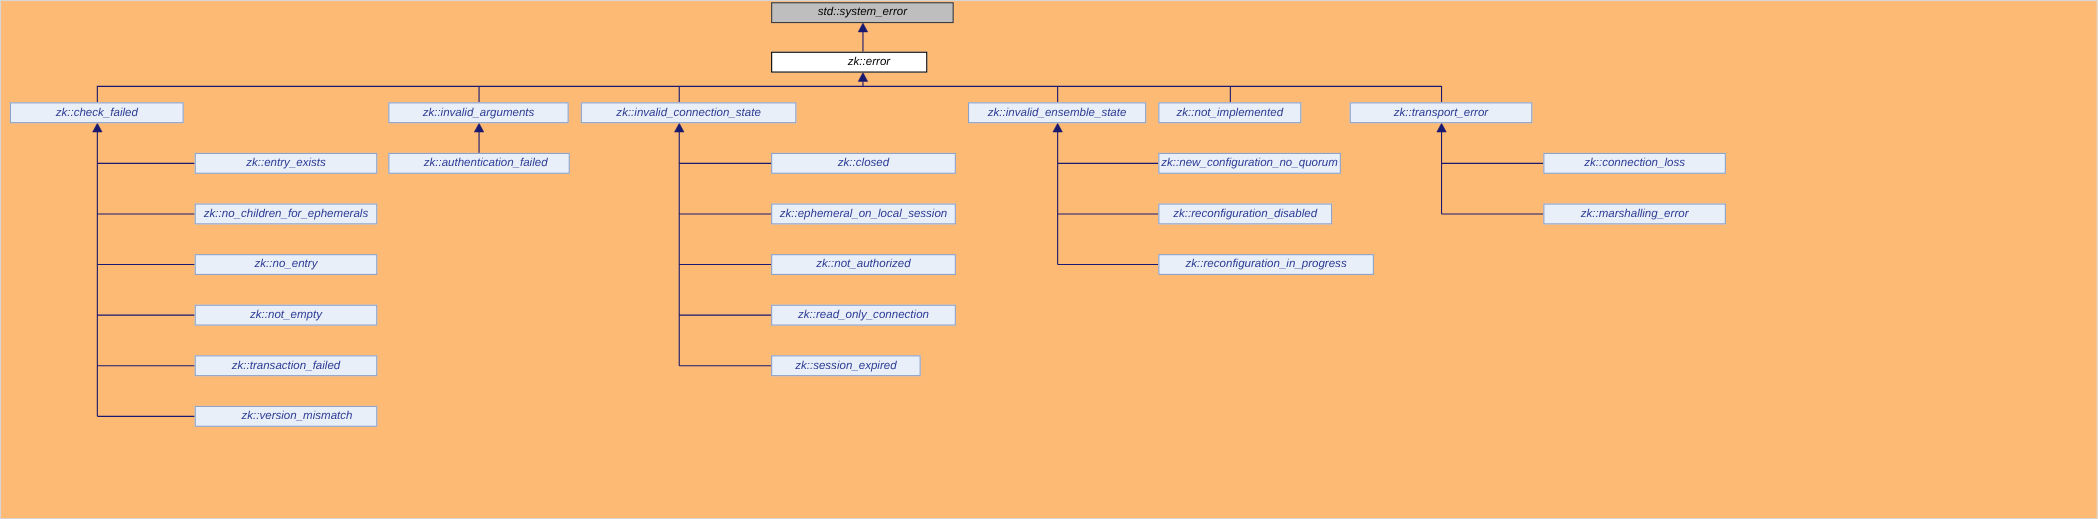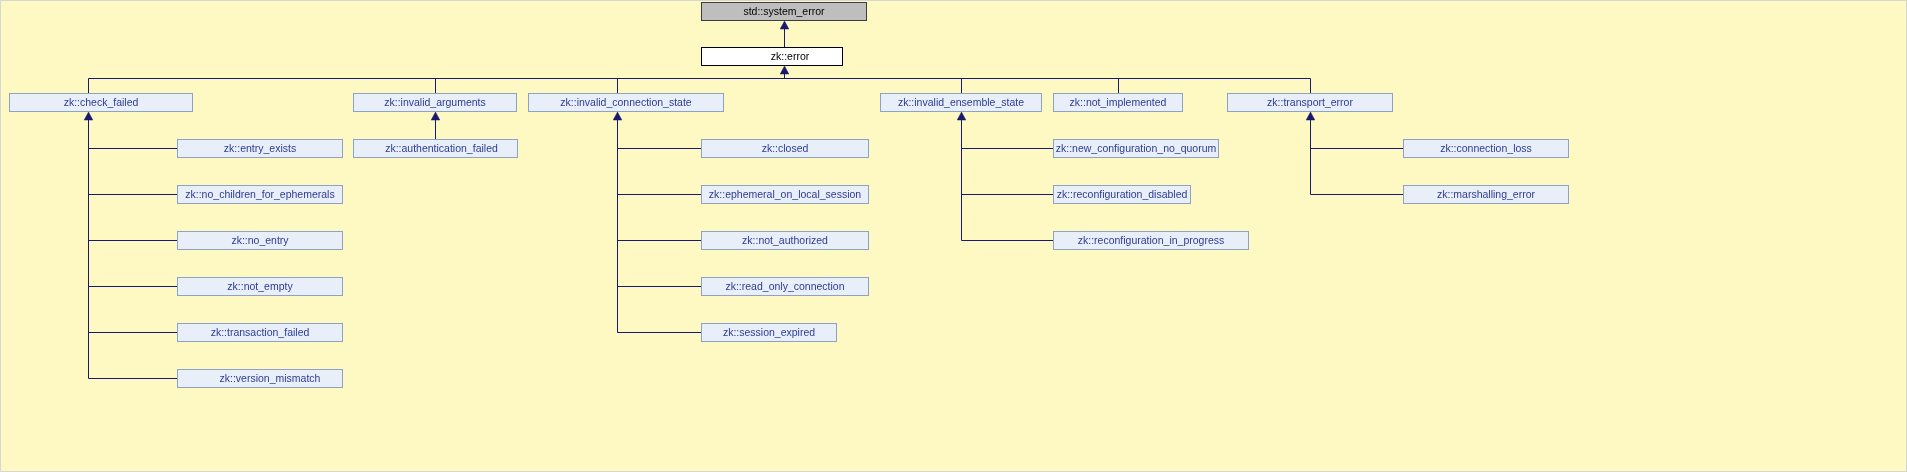--- a/index.html
+++ b/index.html
@@ -3,23 +3,24 @@
 <meta charset="utf-8">
 <style>
   * { margin: 0; padding: 0; box-sizing: border-box; }
   html, body { background: #ffffff; }
   body { font-family: "Liberation Sans", sans-serif; }
 
   .canvas {
     position: relative;
     width: 1907px;
     height: 472px;
-    background: #fef9c3;
+    background: #fdba74;
     border: 1px solid #d6d6d6;
     overflow: hidden;
+    font-style: italic;
   }
 
   .edges {
     position: absolute;
     left: 0;
     top: 0;
     width: 1907px;
     height: 472px;
   }
   .edges path {
@@ -109,21 +110,21 @@
     <path d="M1309.5,119 L1309.5,193.5
          M1309.5,147.5 L1402,147.5
          M1309.5,193.5 L1402,193.5"></path>
     <polygon points="1309.5,111 1305.2,119 1313.8,119"></polygon>
   </svg>
 
   <div class="node base" style="left:700px; top:1px; width:166px;">std::system_error</div>
 
   <div class="node root" style="left:700px; top:46px; width:142px;padding-left:36px;">zk::error</div>
 
-  <div class="node link" style="left:8px; top:92px; width:184px;">zk::check_failed</div>
+  <div class="node link" style="left:8px; top:92px; width:158px;">zk::check_failed</div>
 
   <div class="node link" style="left:352px; top:92px; width:164px;">zk::invalid_arguments</div>
 
   <div class="node link" style="left:527px; top:92px; width:196px;">zk::invalid_connection_state</div>
 
   <div class="node link" style="left:879px; top:92px; width:162px;">zk::invalid_ensemble_state</div>
 
   <div class="node link" style="left:1052px; top:92px; width:130px;">zk::not_implemented</div>
 
   <div class="node link" style="left:1226px; top:92px; width:166px;">zk::transport_error</div>
@@ -137,19 +138,19 @@
 
   <div class="node link" style="left:352px; top:138px; width:165px;padding-left:12px;">zk::authentication_failed</div>
 
   <div class="node link" style="left:700px; top:138px; width:168px;">zk::closed</div>
   <div class="node link" style="left:700px; top:184px; width:168px;">zk::ephemeral_on_local_session</div>
   <div class="node link" style="left:700px; top:230px; width:168px;">zk::not_authorized</div>
   <div class="node link" style="left:700px; top:276px; width:168px;">zk::read_only_connection</div>
   <div class="node link" style="left:700px; top:322px; width:136px;">zk::session_expired</div>
 
   <div class="node link" style="left:1052px; top:138px; width:166px;">zk::new_configuration_no_quorum</div>
-  <div class="node link" style="left:1052px; top:184px; width:138px;text-align:right;">zk::reconfiguration_disabled</div>
+  <div class="node link" style="left:1052px; top:184px; width:158px;text-align:right;">zk::reconfiguration_disabled</div>
   <div class="node link" style="left:1052px; top:230px; width:196px;">zk::reconfiguration_in_progress</div>
 
   <div class="node link" style="left:1402px; top:138px; width:166px;">zk::connection_loss</div>
   <div class="node link" style="left:1402px; top:184px; width:166px;">zk::marshalling_error</div>
 
 </div>
 
 </body></html>

